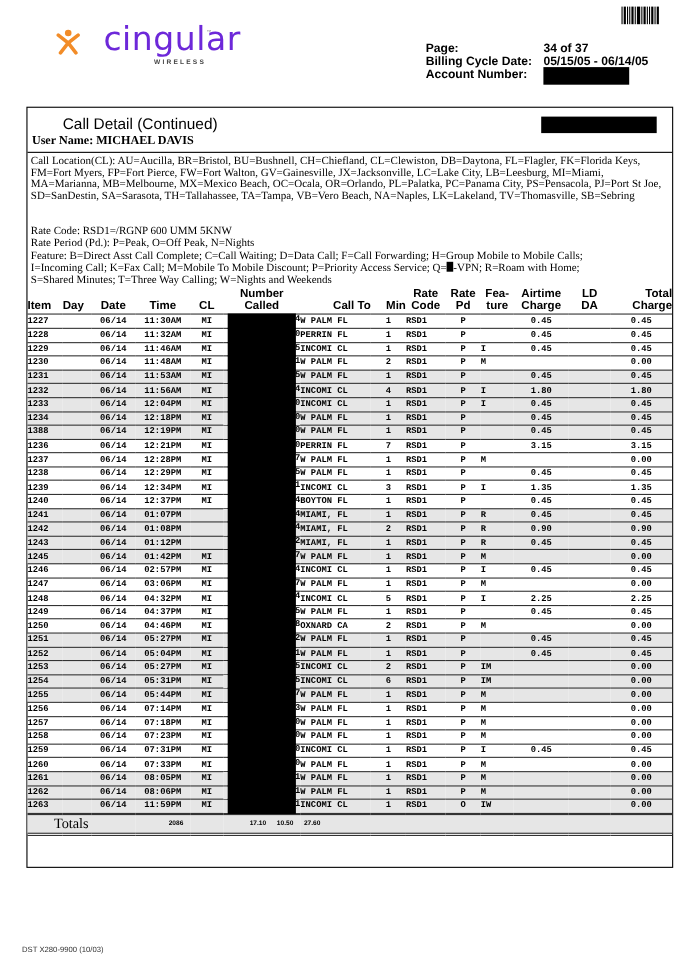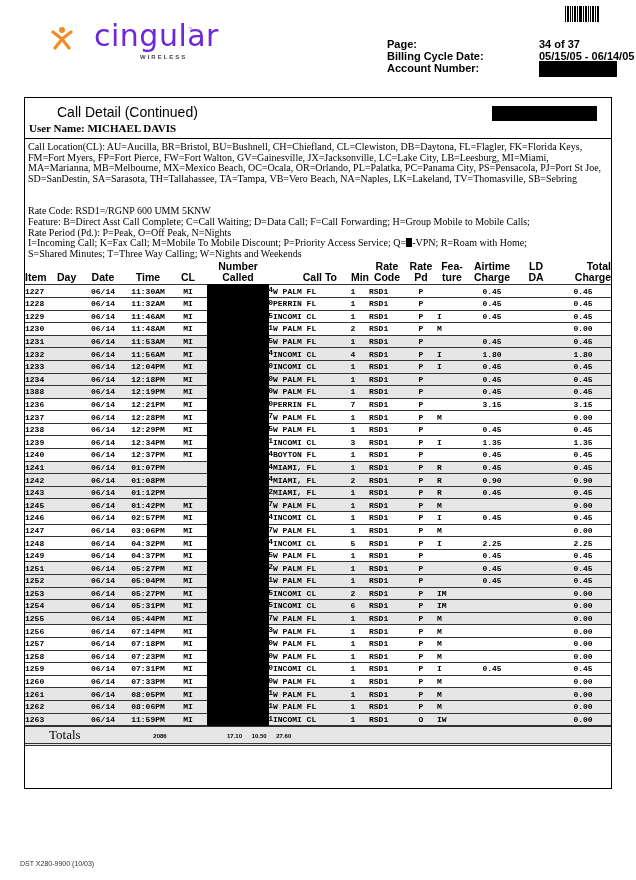--- a/index.html
+++ b/index.html
@@ -5,21 +5,21 @@
   html, body { margin:0; padding:0; background:#fff; }
   body { width:636px; height:880px; position:relative; overflow:hidden; font-family:"Liberation Sans", sans-serif; color:#000; }
   .barcode { position:absolute; left:565px; top:6px; width:36px; height:16px; display:flex; gap:1px; }
   .barcode span { display:block; background:#000; height:100%; }
   .logo { position:absolute; left:50px; top:24px; height:40px; width:150px; }
   .logo .word { position:absolute; left:44px; top:-6px; font-size:30px; color:#6d28d9; letter-spacing:0.5px; font-family:"DejaVu Sans", sans-serif; font-weight:normal; }
   .logo .tm { position:absolute; left:138px; top:2px; font-size:4px; color:#777; }
   .logo .sub { position:absolute; left:90px; top:30px; font-size:6px; letter-spacing:2px; color:#444; font-weight:bold; }
   .logo svg { position:absolute; left:0; top:2px; }
   .meta { position:absolute; left:387px; top:38px; font-size:11px; font-weight:bold; line-height:12px; }
-  .meta .row { display:flex;gap:45px; }
+  .meta .row { display:flex; }
   .meta .lbl { width:107px; }
   .meta .val { font-weight:bold; }
   .acct-redact { display:inline-block; width:78px; height:16px; background:#000; margin-top:-1px; }
 
   .box { position:absolute; left:24px; top:97px; width:586px; height:690px; border:1px solid #000; }
   .hdr { height:40px; border-bottom:1px solid #000; position:relative; }
   .hdr .title { position:absolute; left:4px; top:6px; font-size:14px; font-weight:normal;margin-left:28px; }
   .hdr .user { position:absolute; left:4px; top:24px; font-size:11px; font-weight:bold; font-family:"Liberation Serif", serif; }
   .hdr .redact { position:absolute; left:467px; top:8px; width:105px; height:15px; background:#000; }
   .legend { font-family:"Liberation Serif", serif; font-size:10px; line-height:10.6px; padding:3px 4px 0 3px; }
@@ -88,22 +88,22 @@
 <div class="box">
   <div class="hdr">
     <div class="title">Call Detail (Continued)</div>
     <div class="user">User Name: MICHAEL DAVIS</div>
     <div class="redact"></div>
   </div>
   <div class="legend">
     <p>Call Location(CL):  AU=Aucilla, BR=Bristol, BU=Bushnell, CH=Chiefland, CL=Clewiston, DB=Daytona, FL=Flagler, FK=Florida Keys, FM=Fort Myers, FP=Fort Pierce, FW=Fort Walton, GV=Gainesville, JX=Jacksonville, LC=Lake City, LB=Leesburg, MI=Miami, MA=Marianna, MB=Melbourne, MX=Mexico Beach, OC=Ocala, OR=Orlando, PL=Palatka, PC=Panama City, PS=Pensacola, PJ=Port St Joe, SD=SanDestin, SA=Sarasota, TH=Tallahassee, TA=Tampa, VB=Vero Beach, NA=Naples, LK=Lakeland, TV=Thomasville, SB=Sebring</p>
     <div class="gap"></div>
     <p>Rate Code: RSD1=/RGNP 600 UMM 5KNW</p>
+    <p>Rate Period (Pd.): P=Peak, O=Off Peak, N=Nights</p>
     <p>Feature: B=Direct Asst Call Complete; C=Call Waiting; D=Data Call; F=Call Forwarding; H=Group Mobile to Mobile Calls;</p>
-    <p>Rate Period (Pd.): P=Peak, O=Off Peak, N=Nights</p>
     <p><span>I=Incoming Call; K=Fax Call; M=Mobile To Mobile Discount; P=Priority Access Service; Q=</span><span class="qbox"></span><span>-VPN; R=Roam with Home;</span></p>
     <p>S=Shared Minutes;  T=Three Way Calling; W=Nights and Weekends</p>
   </div>
 
   <table class="calls">
     <colgroup>
       <col style="width:32px">
         <col style="width:26px">
         <col style="width:40px">
         <col style="width:50px">
@@ -590,20 +590,39 @@
           </td>
           <td class="l">W PALM FL</td>
           <td class="c">1</td>
           <td class="l">RSD1</td>
           <td class="c">P</td>
           <td class="l"></td>
           <td class="c">0.45</td>
           <td class="c"></td>
           <td class="c">0.45</td>
         </tr>
+        <tr>
+          <td class="l">1250</td>
+          <td class="l"></td>
+          <td class="c">06/14</td>
+          <td class="c">04:46PM</td>
+          <td class="c">MI</td>
+          <td class="num">
+            <span class="tail">8</span>
+            <span class="black"></span>
+          </td>
+          <td class="l">OXNARD CA</td>
+          <td class="c">2</td>
+          <td class="l">RSD1</td>
+          <td class="c">P</td>
+          <td class="l">M</td>
+          <td class="c"></td>
+          <td class="c"></td>
+          <td class="c">0.00</td>
+        </tr>
         <tr class="shade">
           <td class="l">1251</td>
           <td class="l"></td>
           <td class="c">06/14</td>
           <td class="c">05:27PM</td>
           <td class="c">MI</td>
           <td class="num">
             <span class="tail">2</span>
             <span class="black"></span>
           </td>

